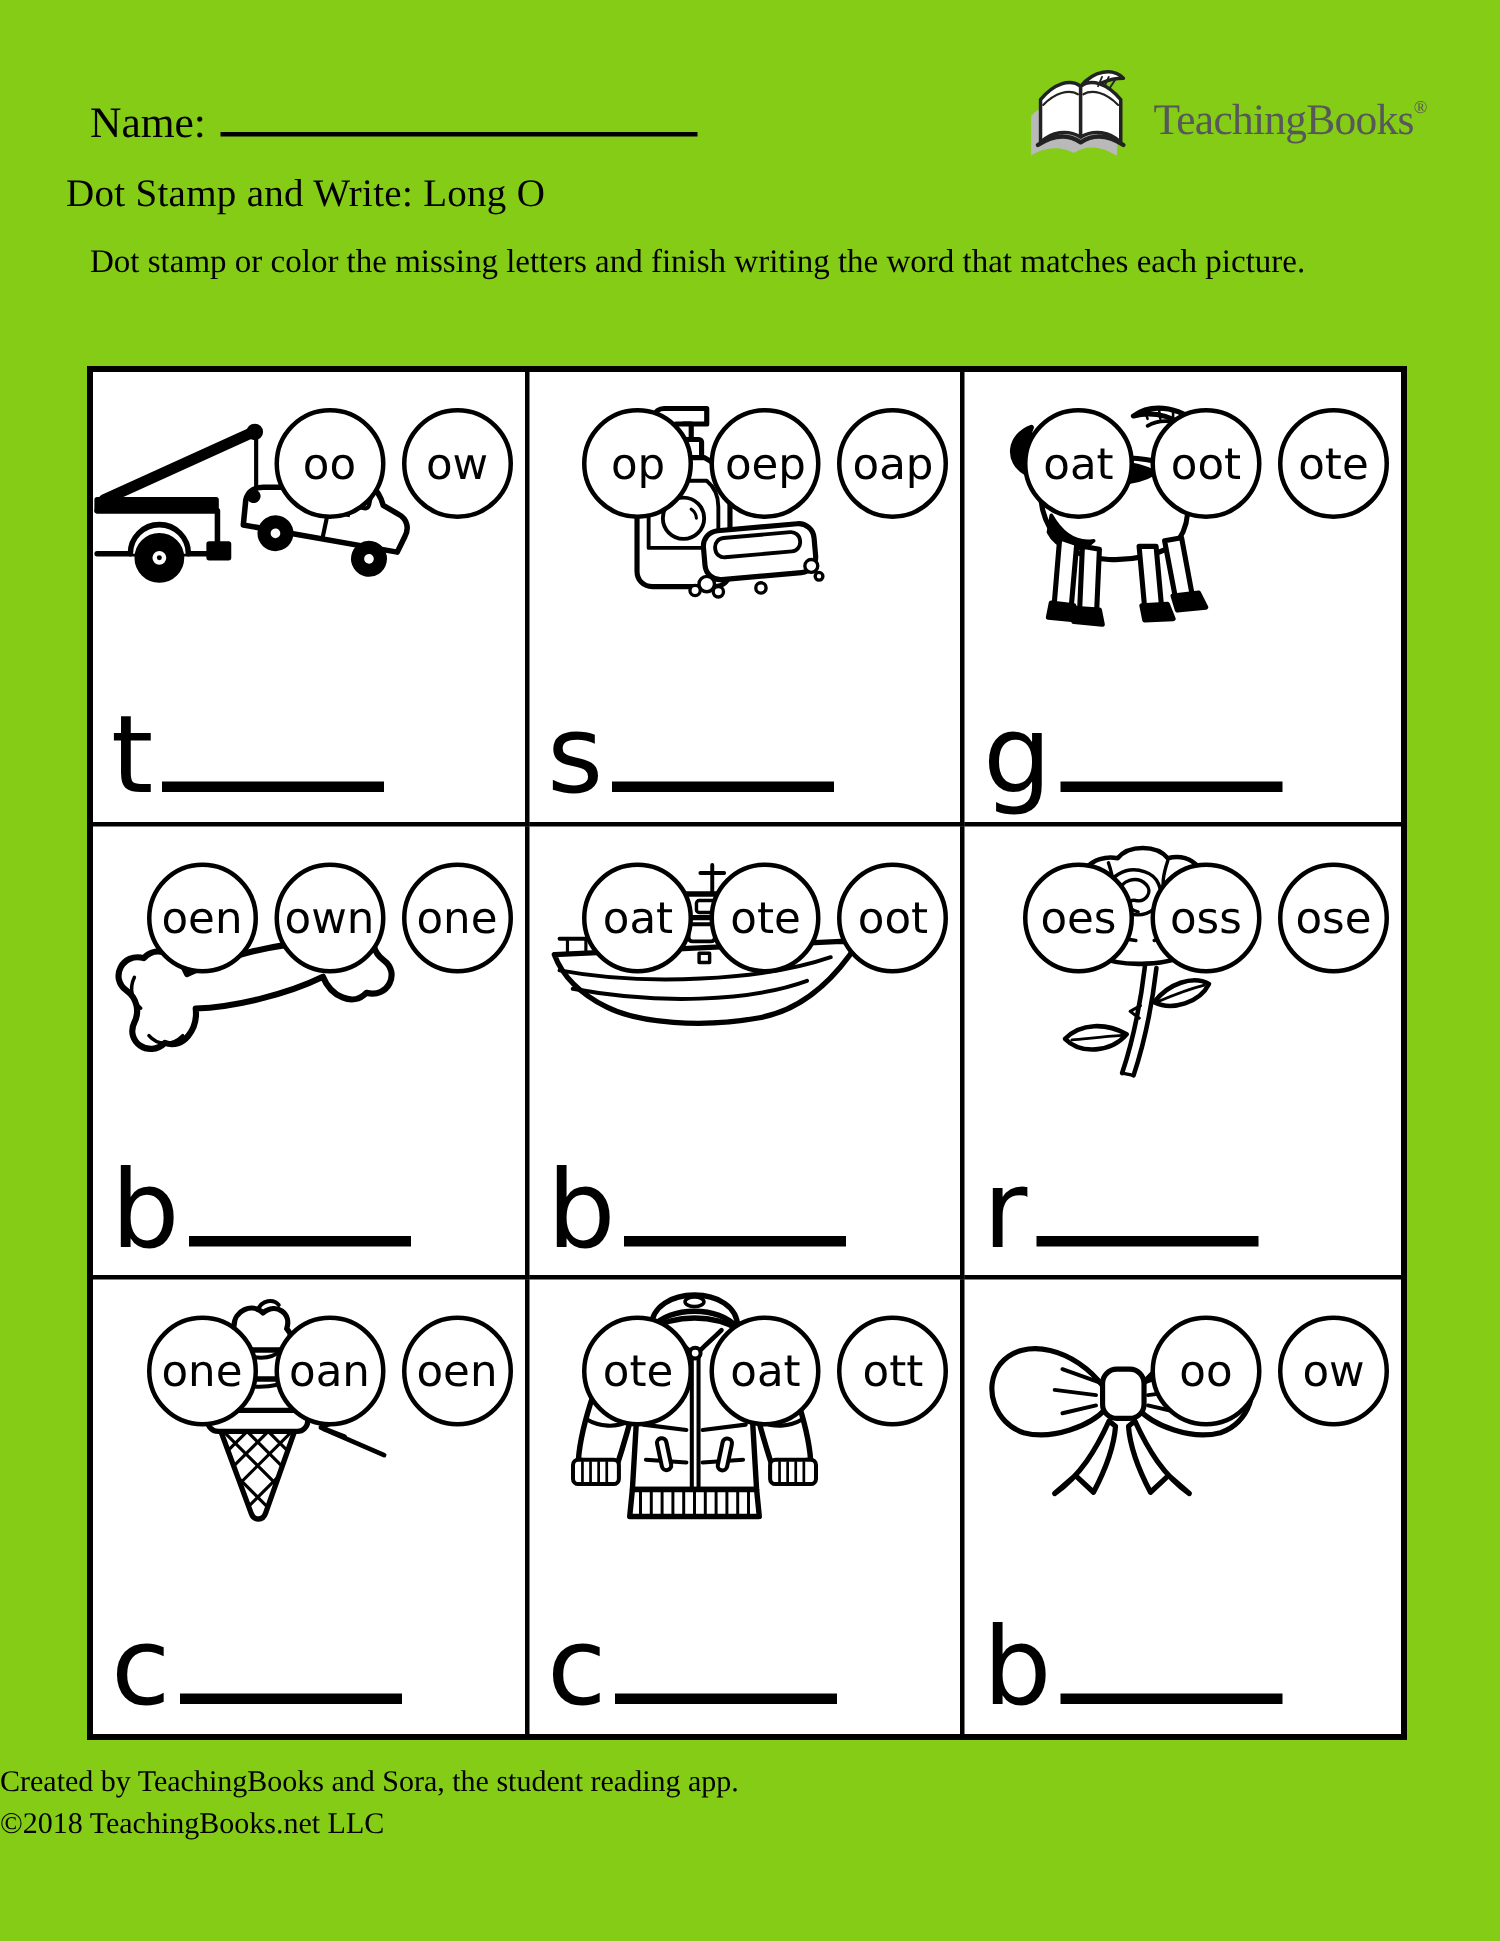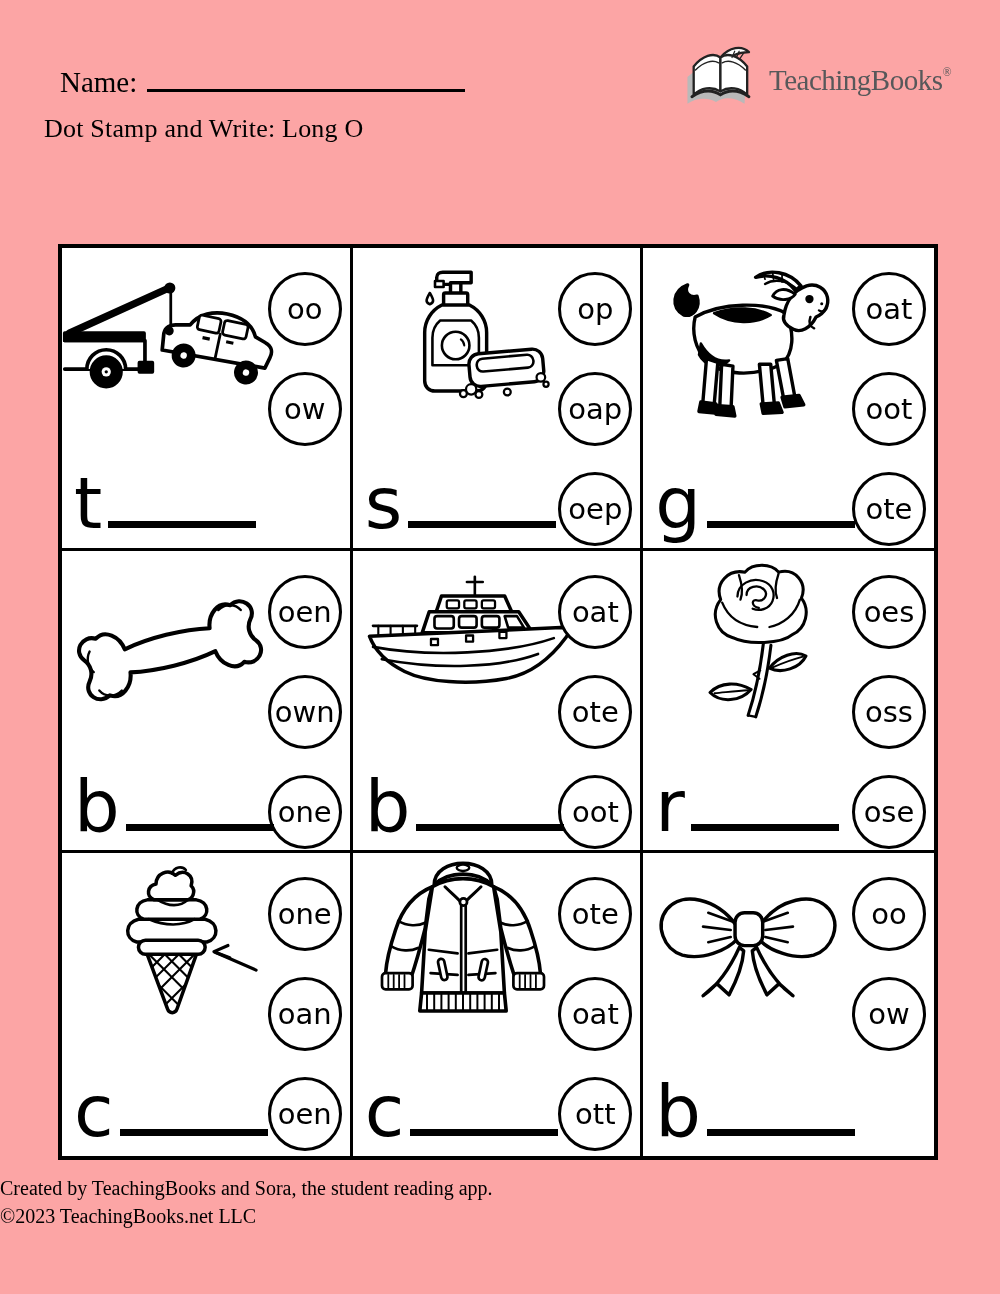--- a/index.html
+++ b/index.html
@@ -1,38 +1,38 @@
 <!DOCTYPE html>
 <html><head>
 <meta charset="utf-8">
 <style>
   html,body { margin:0; padding:0; background:#fff; }
   .page {
-    position:relative; width:1000px; height:1294px; background:#fca5a5;
+    position:relative; width:1000px; height:1294px; background:#84cc16;
     font-family:"Liberation Serif", serif; color:#000; overflow:hidden;
   }
   
   .name-row { position:absolute; left:60px; top:66px; font-size:29px; white-space:nowrap; }
   .name-line { display:inline-block; width:318px; border-bottom:3px solid #000; margin-left:10px; }
   .logo { position:absolute; left:683px; top:42px; display:flex; align-items:center; }
   .logo-text { font-size:29px; color:#57585a; letter-spacing:-0.5px; margin-left:4px; }
   .logo-reg { font-size:12px; color:#57585a; vertical-align:14px; }
   .title { position:absolute; left:44px; top:114px; font-size:26px; font-weight:normal; letter-spacing:0.2px; }
   .instructions { position:absolute; left:60px; top:157px; width:856px; font-size:22px; line-height:1.5; }
   
   .grid {
     position:absolute; left:58px; top:244px; width:880px; height:916px;
     border:4px solid #000; display:grid;
     grid-template-columns:repeat(3,1fr); grid-template-rows:repeat(3,1fr);
     box-sizing:border-box; background:#fff;
   }
   .cell { position:relative; border-right:3px solid #000; border-bottom:3px solid #000; overflow:visible; }
   .cell:nth-child(3n) { border-right:none; }
   .cell:nth-child(n+7) { border-bottom:none; }
-  .options { position:absolute; right:8px; top:24px; display:flex; flex-direction:column; gap:26px; }
+  .options { position:absolute; right:8px; top:24px; display:flex; flex-direction:row; gap:11px; }
   .option {
     width:74px; height:74px; border-radius:50%; border:3.5px solid #000; background:#fff;
     display:flex; align-items:center; justify-content:center;
     font-family:"DejaVu Sans", sans-serif; font-size:29px; box-sizing:border-box;
   }
   .word { position:absolute; left:12px; bottom:12px; white-space:nowrap; font-family:"DejaVu Sans", sans-serif; }
   .word .letter { font-size:72px; line-height:0.9; }
   .word .blank { display:inline-block; width:148px; height:7px; background:#000; margin-left:6px; }
   .pic { position:absolute; }
   .pic-towtruck { left:0px;  top:28px; }
@@ -74,20 +74,21 @@
               <path d="M68 11 L 64 17"></path>
           </g>
           <path d="M10 60 C 22 52 33 52 42 58 C 51 52 62 52 74 60" fill="none" stroke-width="3.2"></path>
         </g>
       </svg>
     </span>
     <span class="logo-text"><span>TeachingBooks</span><span class="logo-reg">®</span></span>
   </div>
 
   <div class="title">Dot Stamp and Write: Long O</div>
+  <div class="instructions">Dot stamp or color the missing letters and finish writing the word that matches each picture.</div>
 
   <div class="grid">
 
     <div class="cell">
       <div class="pic pic-towtruck">
         <svg width="212" height="118" viewBox="0 0 230 128">
           <g fill="none" stroke="#000" stroke-width="4" stroke-linecap="round" stroke-linejoin="round">
             <path d="M8 62 L 116 13" stroke-width="8"></path>
             <path d="M118 15 V 60" stroke-width="3"></path>
             <path d="M118 60 c 8 1 9 10 2 12 c -6 2 -10 -3 -8 -8"></path>
@@ -145,22 +146,22 @@
                 <circle cx="109" cy="154" r="4"></circle>
               <circle cx="181" cy="134" r="5"></circle>
                 <circle cx="187" cy="142" r="3"></circle>
                 <circle cx="142" cy="151" r="4"></circle>
             </g>
           </g>
         </svg>
       </div>
       <div class="options">
         <div class="option">op</div>
+        <div class="option">oep</div>
         <div class="option">oap</div>
-        <div class="option">oep</div>
       </div>
       <div class="word"><span class="letter">s</span><span class="blank"></span></div>
     </div>
 
     <div class="cell">
       <div class="pic pic-goat">
         <svg width="180" height="170" viewBox="0 0 190 180">
           <g fill="none" stroke="#000" stroke-width="3.6" stroke-linecap="round" stroke-linejoin="round">
             <path d="M26 52 C 12 44 14 26 30 20 C 26 28 32 34 40 32 C 44 44 36 54 26 52 Z" fill="#000"></path>
             <path d="M38 54 C 66 38 112 38 134 50 C 144 72 142 92 130 104 C 100 118 66 116 50 100 C 38 88 34 70 38 54 Z" fill="#fff"></path>
@@ -441,16 +442,16 @@
         <div class="option">oo</div>
         <div class="option">ow</div>
       </div>
       <div class="word"><span class="letter">b</span><span class="blank"></span></div>
     </div>
 
   </div>
 
   <div class="footer">
     <div>Created by TeachingBooks and Sora, the student reading app.</div>
-    <div>©2023 TeachingBooks.net LLC</div>
+    <div>©2018 TeachingBooks.net LLC</div>
   </div>
 
 </div>
 
 </body></html>

